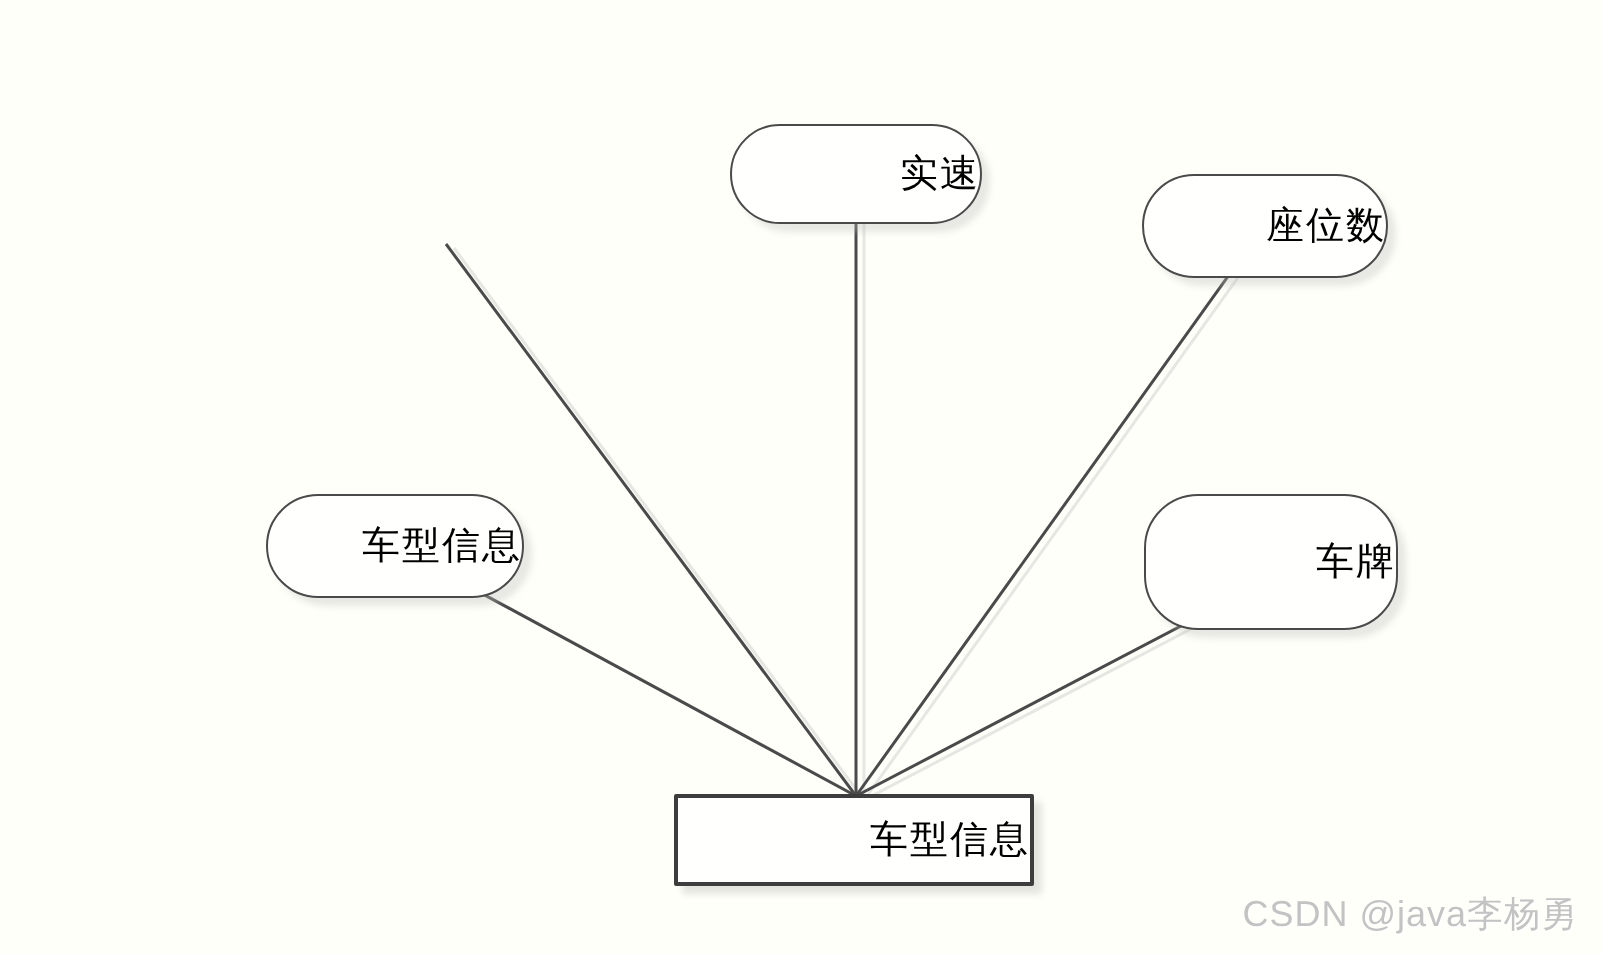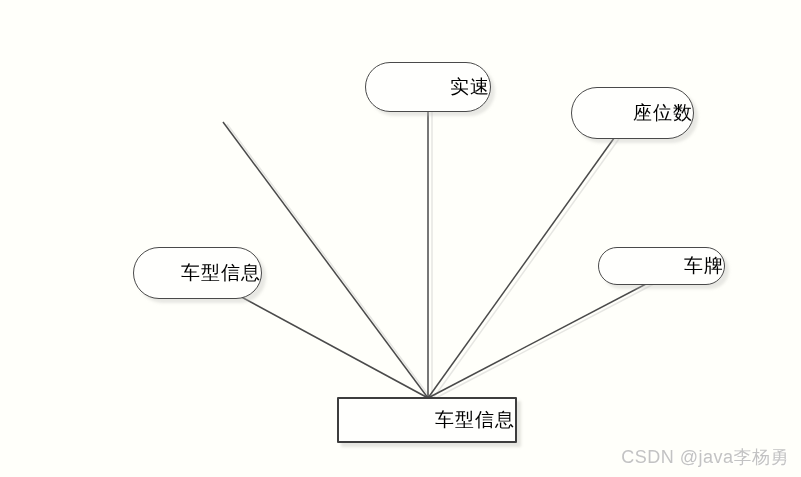--- a/index.html
+++ b/index.html
@@ -46,21 +46,21 @@
   .entity-rect {
     border: 2px solid #3d3d3d;
     border-radius: 1px;
     box-shadow: 4px 4px 3px rgba(190,190,185,0.40);
     padding-left: 20px;
   }
   .n-train-name { left: 158px; top:  96px; width: 130px; height: 52px; }
   .n-speed      { left: 365px; top:  62px; width: 126px; height: 50px; }
   .n-seats      { left: 571px; top:  87px; width: 123px; height: 52px; }
   .n-train-no   { left: 133px; top: 247px; width: 129px; height: 52px; }
-  .n-plate      { left: 598px; top: 247px; width: 127px; height: 38px; }
+  .n-plate      { left: 572px; top: 247px; width: 127px; height: 68px; }
   .n-entity     { left: 337px; top: 397px; width: 180px; height: 46px; }
   .watermark {
     position: absolute;
     right: 12px;
     bottom: 8px;
     z-index: 2;
     font-family: "Liberation Sans", sans-serif;
     font-size: 18px;
     color: #c3c3c3;
     text-shadow: 1px 1px 1px #ffffff;

